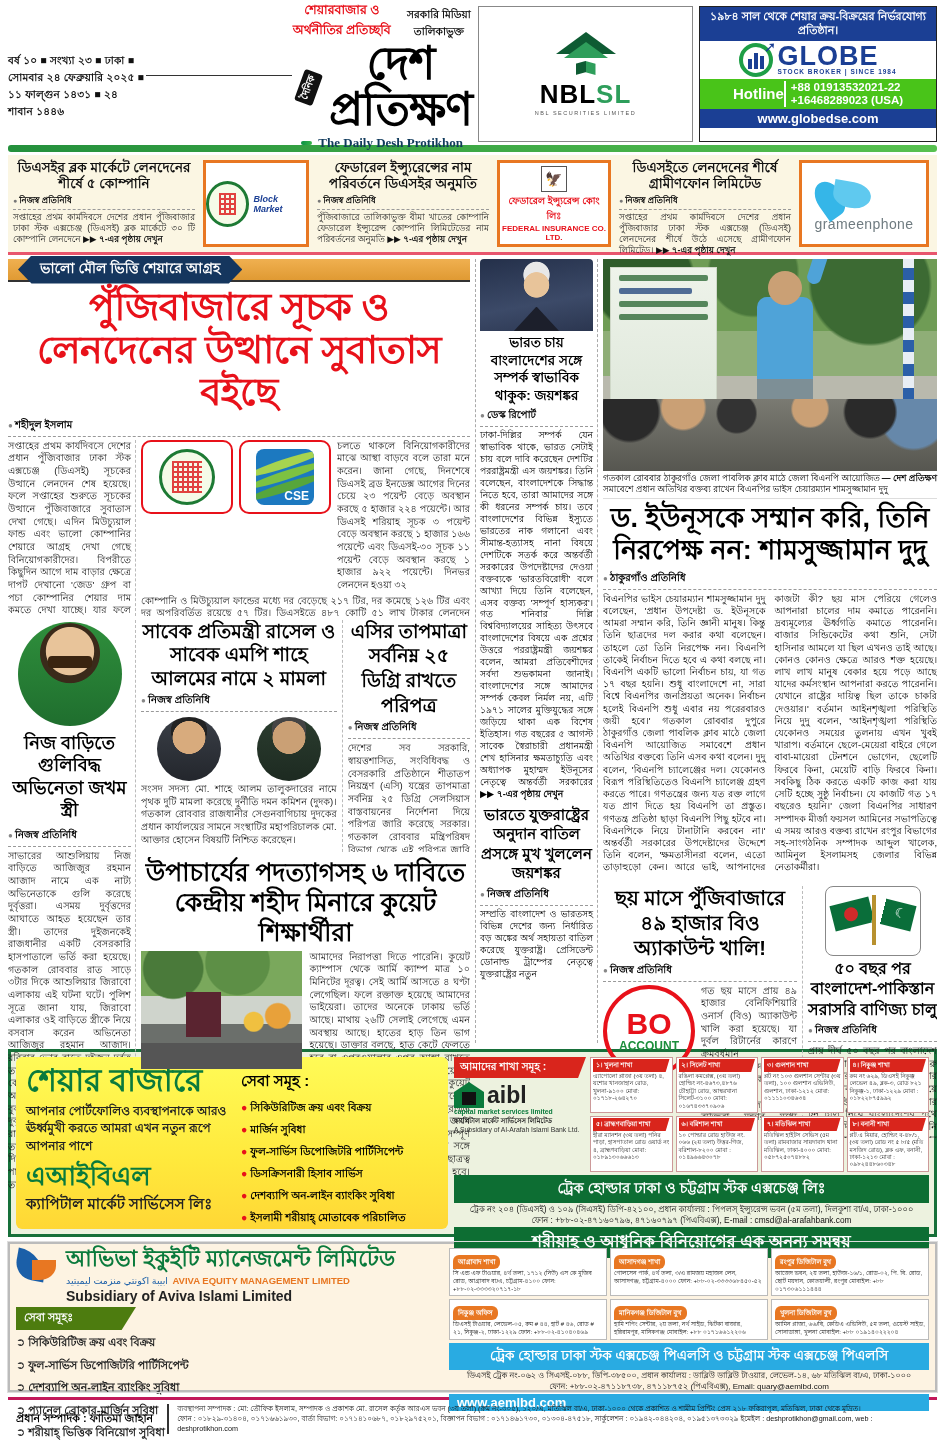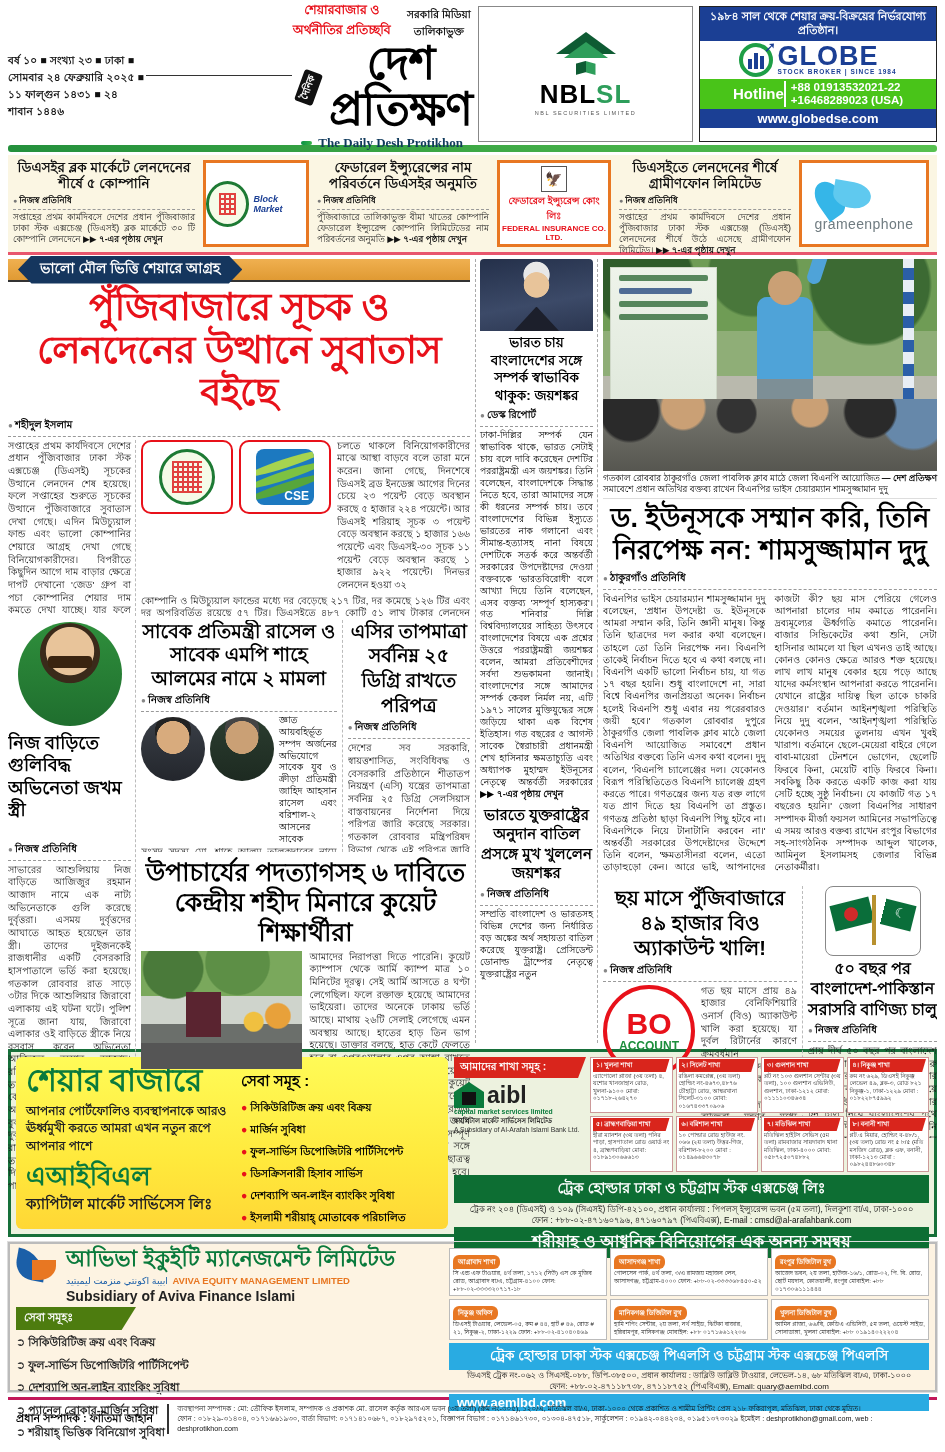--- a/index.html
+++ b/index.html
@@ -96,21 +96,21 @@
   .cse-logo i:nth-child(3){ top:34px; transform:rotate(-18deg); background:#57a63b; }
   .cse-txt { position:absolute; bottom:2px; right:5px; color:#fff; font-weight:bold; font-size:12px; }
   .lead-c3 { flex:1; overflow:hidden; }
   .lead-para { margin-top:3px; flex:1; overflow:hidden; }
 
   .lower-row { display:flex; margin-top:4px; height:571px; }
   .actor-col { width:128px; border-right:1px dashed #bbb; padding-right:4px; display:flex; flex-direction:column; overflow:hidden; }
   .portrait { border-radius:50%; background:radial-gradient(circle at 50% 28%,#e8c49a 0 26%,transparent 27%),radial-gradient(circle at 50% 30%,#3a2a1a 0 33%,transparent 34%),linear-gradient(#2f8f3c,#1f6e2e); margin:2px auto; }
   .actor-pic { width:104px; height:104px; }
   .shades::after { content:""; display:block; position:relative; top:34px; margin:0 auto; width:44px; height:12px; background:#3a2410; border-radius:4px; }
-  .col-h { font-size:18px; font-weight:bold; text-align:left; line-height:1.25; margin:4px 0 18px; }
+  .col-h { font-size:18px; font-weight:bold; text-align:center; line-height:1.25; margin:4px 0 4px; }
   .right-lower { flex:1; padding-left:5px; display:flex; flex-direction:column; }
   .rasel-ac-row { display:flex; height:232px; }
   .rasel-col { flex:1.6; border-right:1px dashed #bbb; padding-right:5px; display:flex; flex-direction:column; overflow:hidden; }
   .rasel-h { font-size:19px; font-weight:bold; text-align:center; line-height:1.25; }
   .rasel-mid { display:flex; gap:5px; }
   .mini-pic { width:64px; height:64px; flex:none; }
   .rasel-side { font-size:9.3px; text-align:justify; line-height:1.28; }
   .ac-col { flex:1; padding-left:5px; display:flex; flex-direction:column; overflow:hidden; }
   .ac-h { font-size:19px; font-weight:bold; text-align:center; line-height:1.3; }
 
@@ -373,21 +373,20 @@
 
         <div class="right-lower">
           <div class="rasel-ac-row">
 
             <div class="rasel-col">
               <div class="rasel-h">সাবেক প্রতিমন্ত্রী রাসেল ও সাবেক এমপি শাহে আলমের নামে ২ মামলা</div>
               <div class="byline">নিজস্ব প্রতিনিধি</div>
               <div class="rasel-mid">
                 <span class="portrait mini-pic" style="background:radial-gradient(circle at 50% 32%,#d8ab7d 0 30%,transparent 31%),radial-gradient(circle at 50% 22%,#222 0 30%,transparent 31%),linear-gradient(#3a3f47,#23262c);"></span>
                 <span class="portrait mini-pic" style="background:radial-gradient(circle at 50% 32%,#caa075 0 30%,transparent 31%),radial-gradient(circle at 50% 20%,#444 0 28%,transparent 29%),linear-gradient(#2b3d2f,#1d2a21);"></span>
-                <span class="rasel-side">জ্ঞাত আয়বহির্ভূত সম্পদ অর্জনের অভিযোগে সাবেক যুব ও ক্রীড়া প্রতিমন্ত্রী জাহিদ আহসান রাসেল এবং বরিশাল-২ আসনের সাবেক</span>
               </div>
               <div class="body-txt">সংসদ সদস্য মো. শাহে আলম তালুকদারের নামে পৃথক দুটি মামলা করেছে দুর্নীতি দমন কমিশন (দুদক)। গতকাল রোববার রাজধানীর সেগুনবাগিচায় দুদকের প্রধান কার্যালয়ের সামনে সংস্থাটির মহাপরিচালক মো. আক্তার হোসেন বিষয়টি নিশ্চিত করেছেন।</div>
               <div class="body-txt" style="flex:1; overflow:hidden;"></div>
             </div>
 
             <div class="ac-col">
               <div class="ac-h">এসির তাপমাত্রা সর্বনিম্ন ২৫ ডিগ্রি রাখতে পরিপত্র</div>
               <div class="byline">নিজস্ব প্রতিনিধি</div>
               <div class="body-txt" style="flex:1; overflow:hidden;"><span>দেশের সব সরকারি, স্বায়ত্তশাসিত, সংবিধিবদ্ধ ও বেসরকারি প্রতিষ্ঠানে শীতাতপ নিয়ন্ত্রণ (এসি) যন্ত্রের তাপমাত্রা সর্বনিম্ন ২৫ ডিগ্রি সেলসিয়াস বাস্তবায়নের নির্দেশনা দিয়ে পরিপত্র জারি করেছে সরকার। গতকাল রোববার মন্ত্রিপরিষদ বিভাগ থেকে এই পরিপত্র জারি করা হয়। পরিপত্রে বলা হয়, বিদ্যুৎ, জ্বালানি ও খনিজ সম্পদ মন্ত্রণালয় থেকে বিদ্যুতের সাশ্রয়ী ব্যবহার নিশ্চিতকরণের লক্ষ্যে সরকারি-বেসরকারি দপ্তর ও গৃহস্থালিতে ব্যবহৃত শীতাতপ নিয়ন্ত্রণ যন্ত্রের অভীষ্ট তাপমাত্রা সর্বনিম্ন </span></div>
             </div>
@@ -537,21 +536,21 @@
     </div>
   </div>
 
   <div class="aviva">
     <div class="aviva-left">
       <div class="aviva-logorow">
         <span class="aviva-swoosh"></span>
         <span>
           <div class="aviva-title">আভিভা ইকুইটি ম্যানেজমেন্ট লিমিটেড</div>
           <div><span class="aviva-ar">ابيبة اكونتي منزمت ليميتيد</span> <span class="aviva-en">AVIVA EQUITY MANAGEMENT LIMITED</span></div>
-          <div class="aviva-sub">Subsidiary of Aviva Finance Islami</div>
+          <div class="aviva-sub">Subsidiary of Aviva Islami Limited</div>
         </span>
       </div>
       <div class="aviva-ribbon">সেবা সমূহঃ</div>
       <div class="av-item">সিকিউরিটিজ ক্রয় এবং বিক্রয়</div>
       <div class="av-item">ফুল-সার্ভিস ডিপোজিটরি পার্টিসিপেন্ট</div>
       <div class="av-item">দেশব্যাপি অন-লাইন ব্যাংকিং সুবিধা</div>
       <div class="av-item">প্যানেল ব্রোকার-মার্জিন সুবিধা</div>
       <div class="av-item">শরীয়াহ্ ভিত্তিক বিনিয়োগ সুবিধা</div>
     </div>
     <div class="aviva-right">

